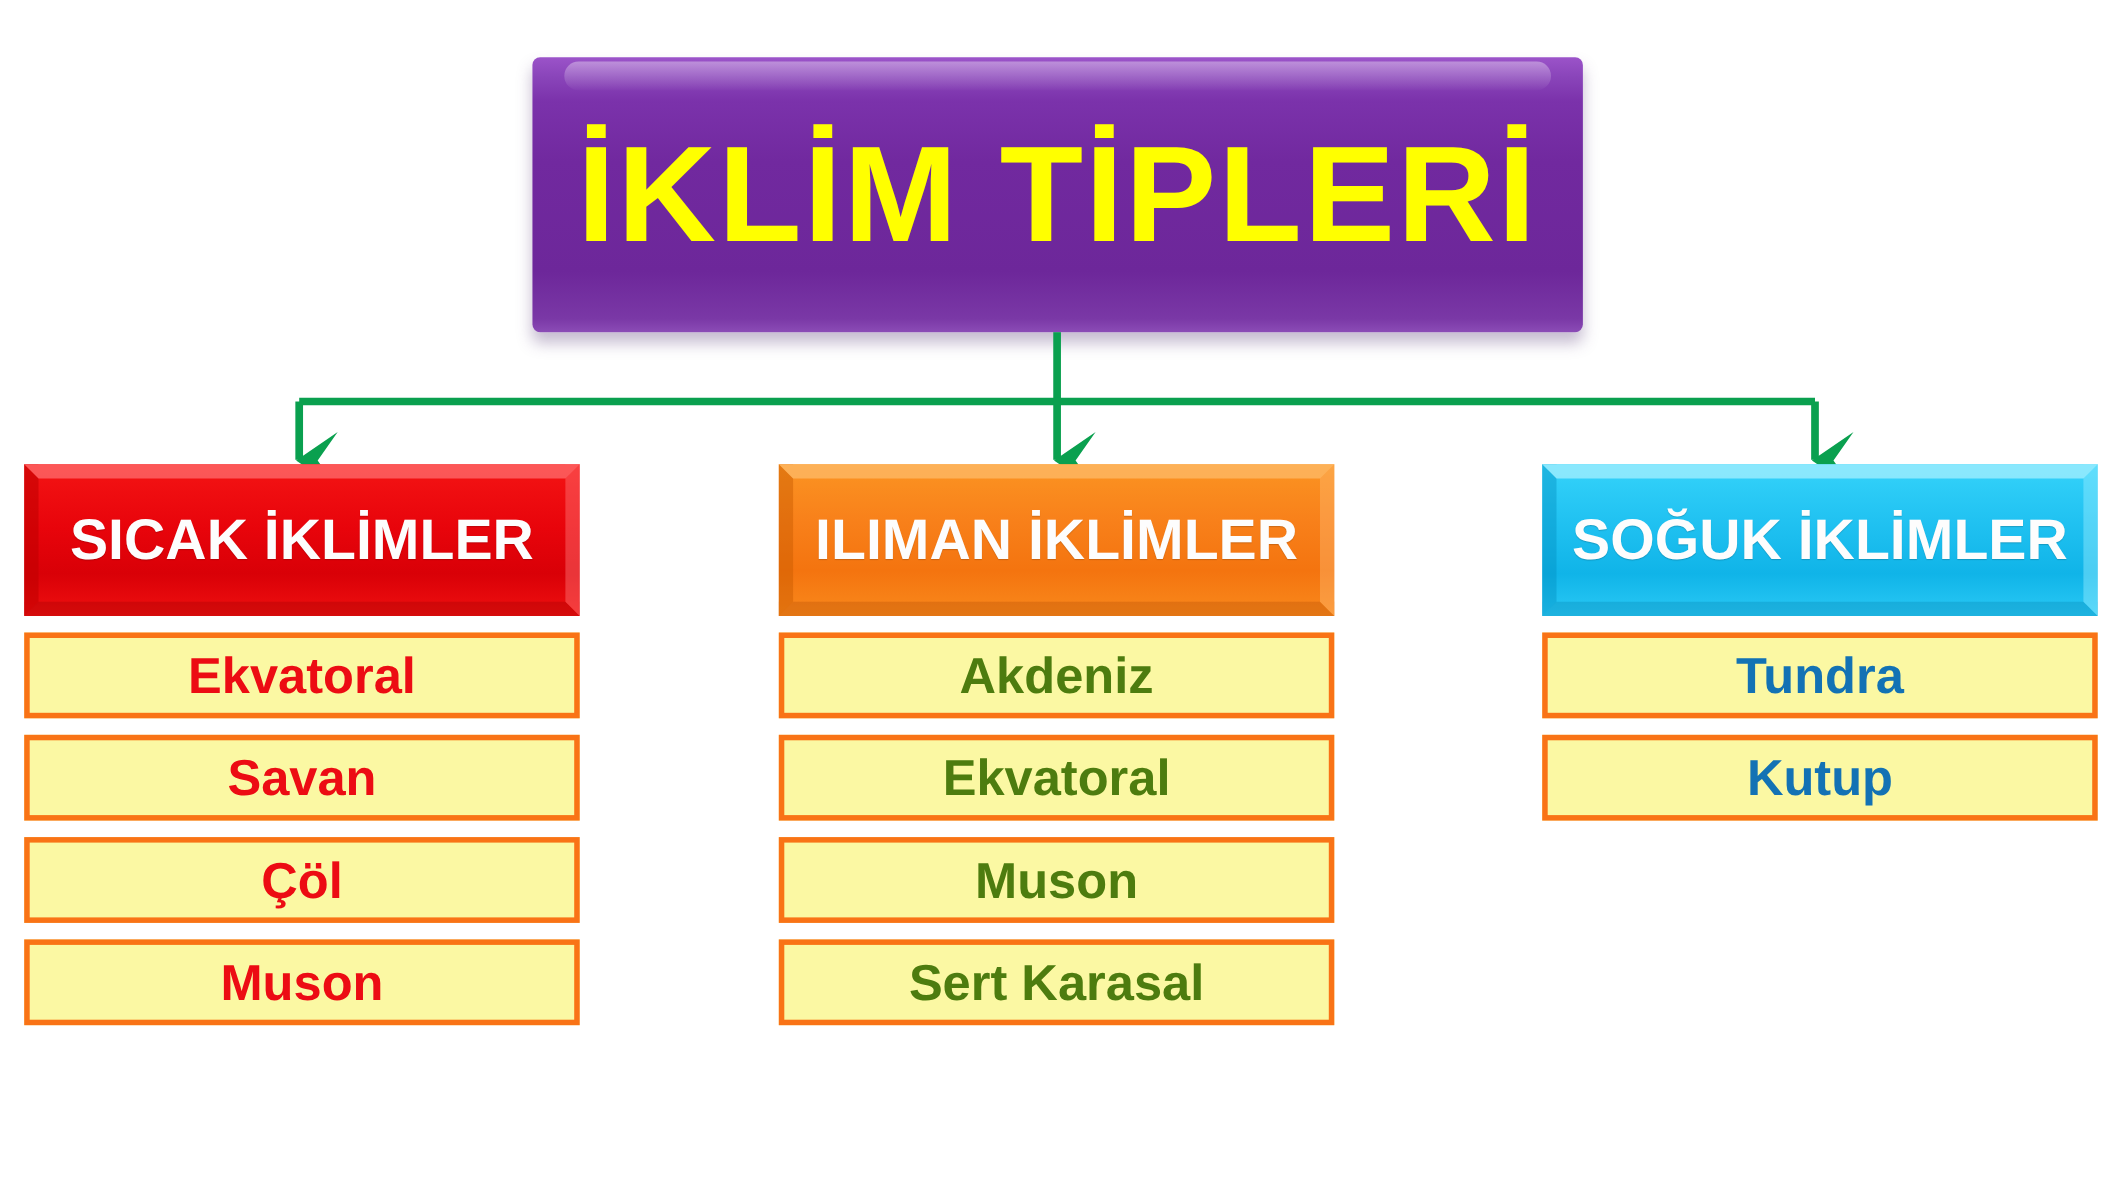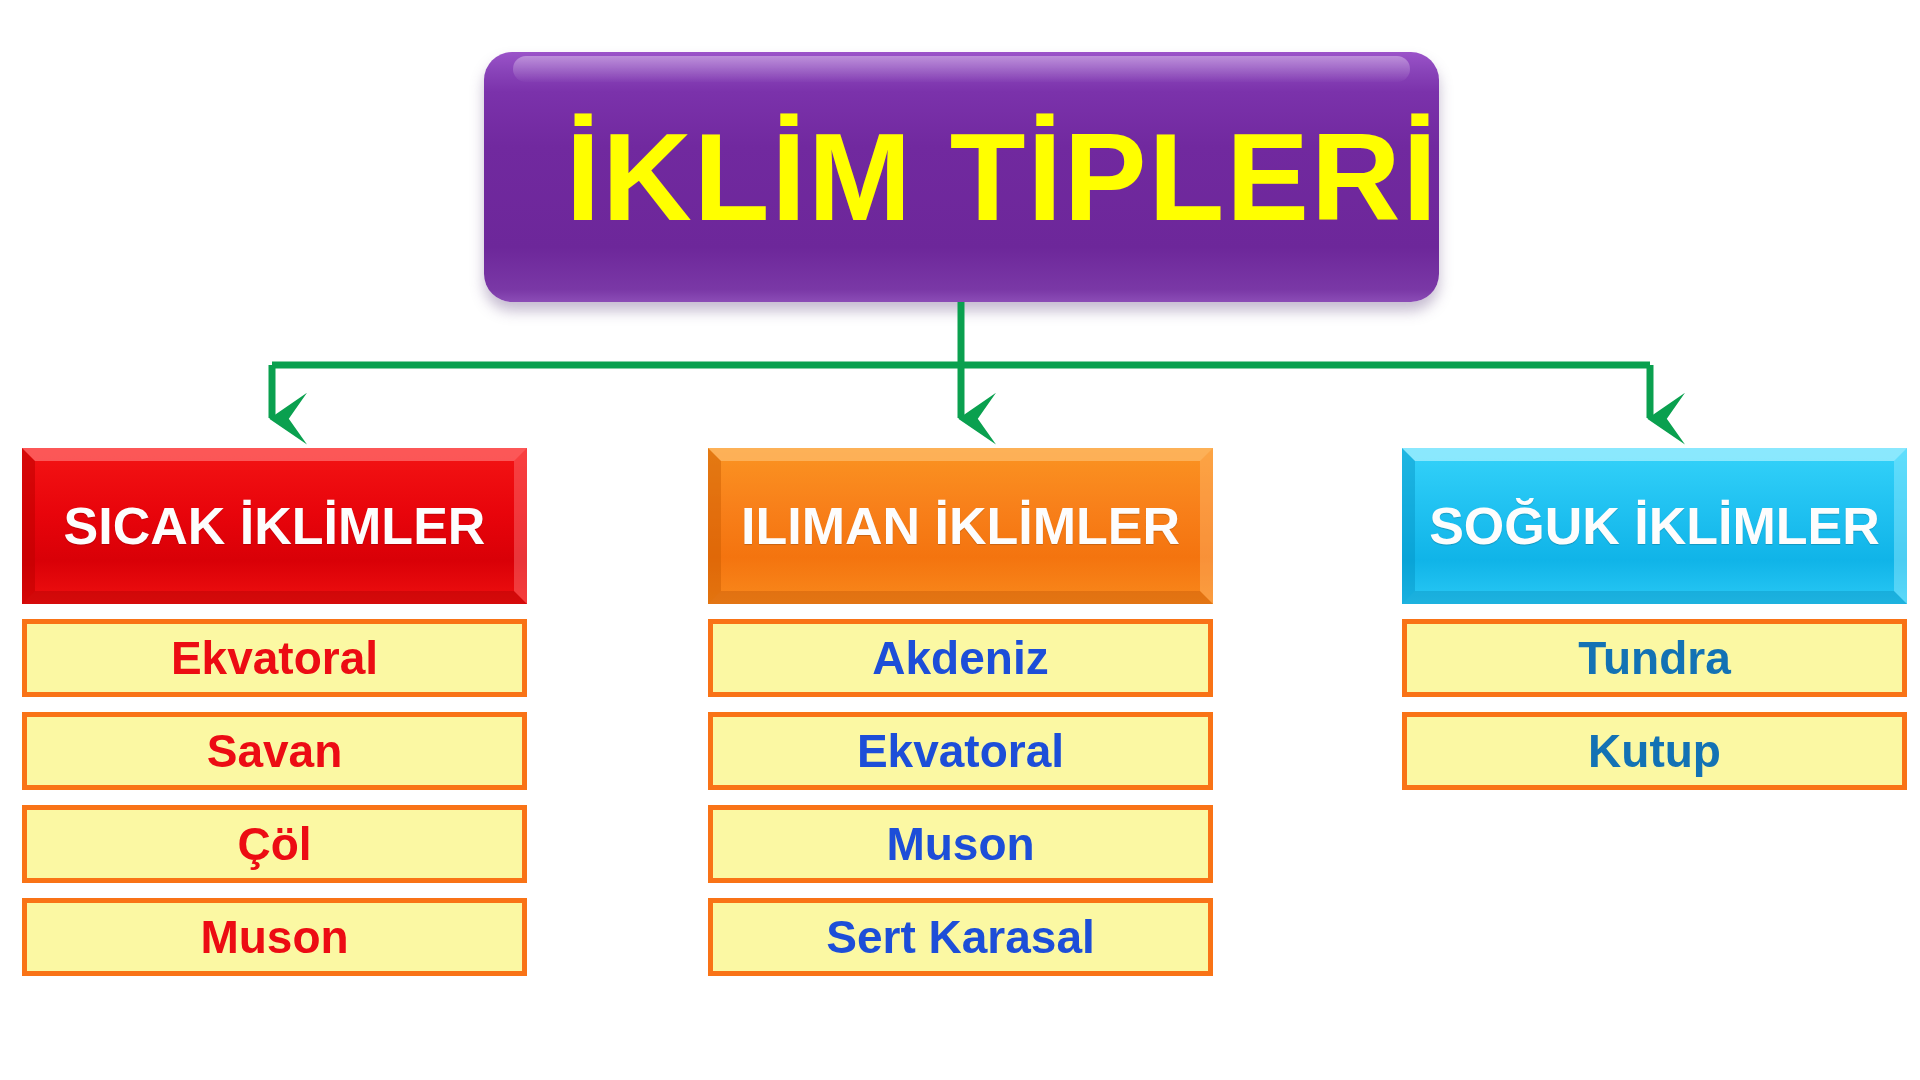--- a/index.html
+++ b/index.html
@@ -21,34 +21,34 @@
     background: #ffffff;
   }
 
   
   .title-box {
     position: absolute;
     left: 484px;
     top: 52px;
     width: 955px;
     height: 250px;
-    border-radius: 28px;
+    border-radius: 7px;
     background:
       linear-gradient(to bottom,
         #9b53c9 0%,
         #8a45ba 7%,
         #7b32ab 16%,
         #71299f 38%,
         #6d279a 78%,
         #7a38a6 95%,
         #8b4cb6 100%);
     box-shadow: 0 9px 14px rgba(90, 60, 120, 0.35);
     display: flex;
     align-items: center;
-    justify-content: flex-end;
+    justify-content: center;
   }
   .title-box::after {
     content: "";
     position: absolute;
     left: 3%;
     right: 3%;
     top: 4px;
     height: 26px;
     border-radius: 20px;
     background: linear-gradient(to bottom, rgba(255,255,255,0.36), rgba(255,255,255,0.02));
@@ -81,26 +81,25 @@
     width: 505px;
     top: 422px;
   }
   .col-1 { left: 22px; }
   .col-2 { left: 708px; }
   .col-3 { left: 1402px; }
 
   
   .header-box {
     position: relative;
-    height: 156px;
+    height: 138px;
     display: flex;
     align-items: center;
     justify-content: center;
     box-sizing: border-box;
-    margin-top: 26px;
   }
   .header-box .hb-face {
     position: absolute;
     inset: 0;
   }
   .header-label {
     position: relative;
     z-index: 4;
     color: #fdfdfd;
     font-size: 52px;
@@ -158,21 +157,21 @@
     align-items: center;
     justify-content: center;
   }
   .item-label {
     font-size: 46px;
     font-weight: bold;
     white-space: nowrap;
     line-height: 1;
   }
   .col-1 .item-label { color: #ec0c13; }
-  .col-2 .item-label { color: #1d4ed8; }
+  .col-2 .item-label { color: #4d7c0f; }
   .col-3 .item-label { color: #1372b4; }
   .col-1 .item-box:first-of-type { margin-top: 20px; }
   .col-2 .item-box:first-of-type { margin-top: 20px; }
   .col-3 .item-box:first-of-type { margin-top: 20px; }
 </style>
 </head>
 <body>
 
 <div id="stage">
 

